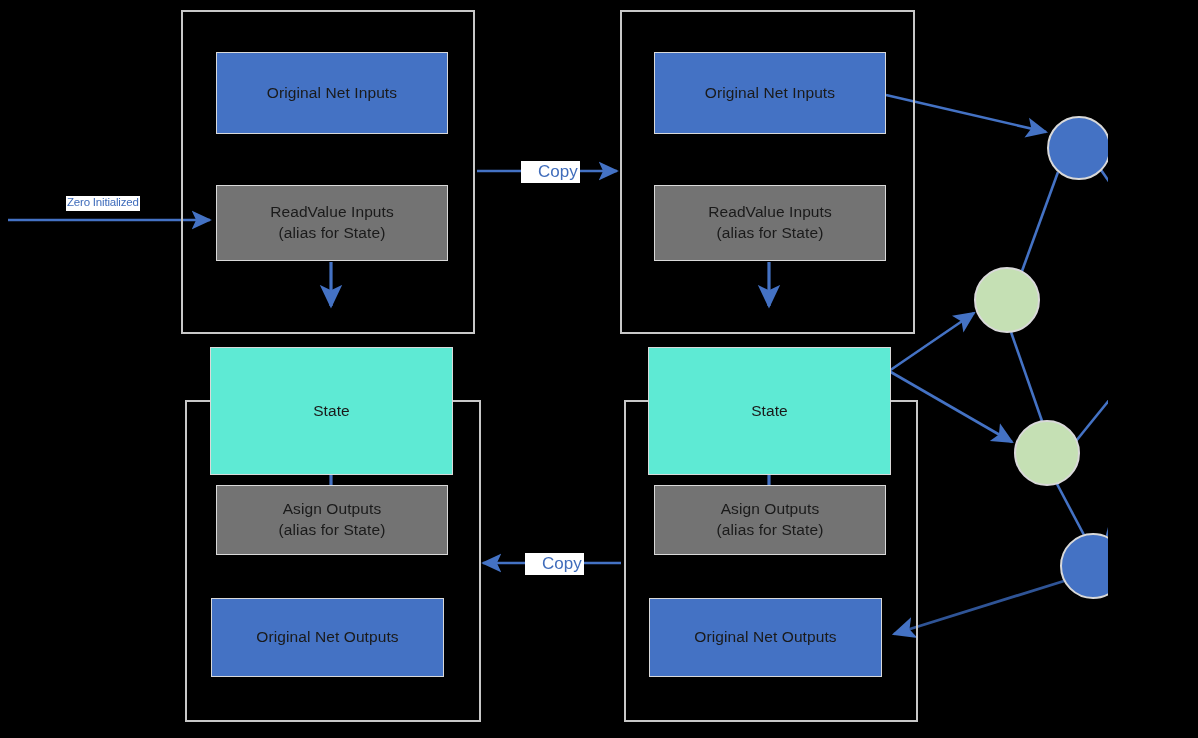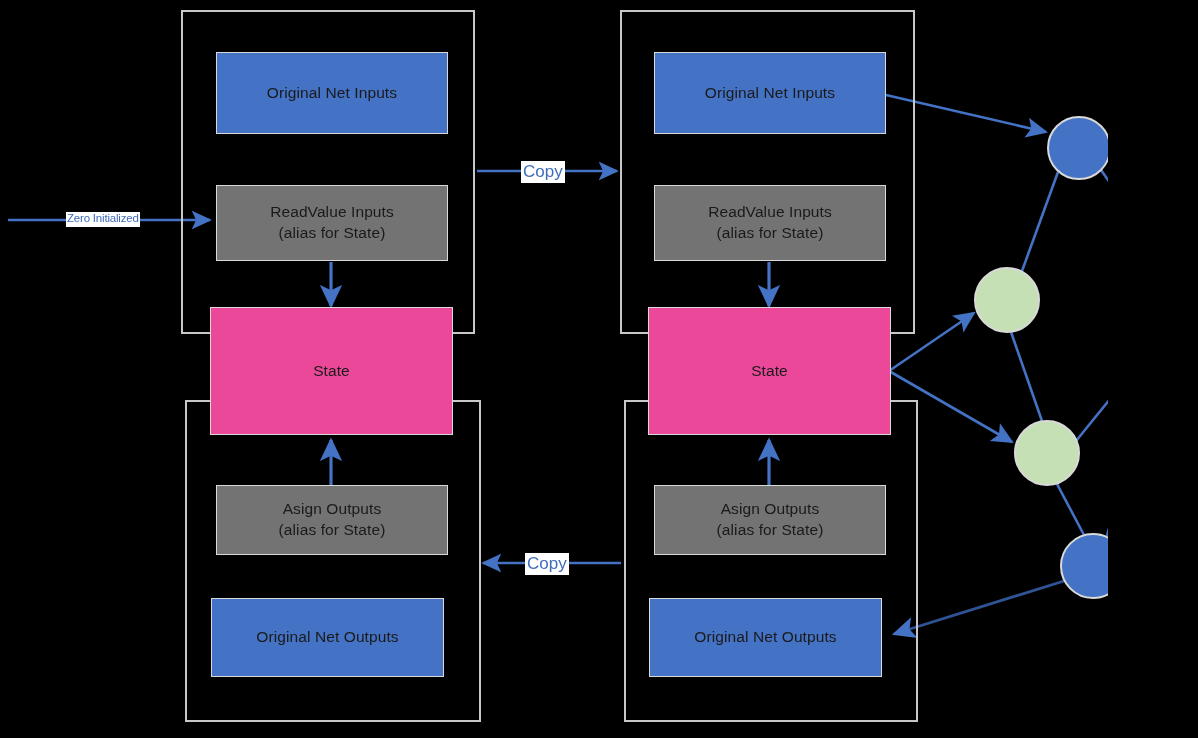--- a/index.html
+++ b/index.html
@@ -38,29 +38,29 @@
     justify-content: center;
     text-align: center;
     color: #1a1a1a;
     font-size: 15.5px;
     line-height: 1.35;
     white-space: pre-line;
     letter-spacing: 0.1px;
   }
   .fill-blue  { background: #4472c4; }
   .fill-lav   { background: #737373; }
-  .fill-green { background: #ec4899; }
+  .fill-green { background: #5eead4; margin-top: 40px; }
 
   .edge-label {
     position: absolute;
     background: #ffffff;
     color: #3f6cbb;
     font-size: 17px;
     line-height: 1;
-    padding: 2px 2px 3px 2px;
+    padding: 2px 2px 3px 17px;
     white-space: nowrap;
   }
   .edge-label.small {
     font-size: 11.5px;
     padding: 1px 1px 2px 1px;
     letter-spacing: -0.2px;
   }
 </style>
 </head>
 <body>
@@ -163,19 +163,19 @@
 
   <svg class="layer" viewBox="0 0 1198 738">
     <circle cx="1079" cy="148" r="31" fill="#4472c4" stroke="#d9d9d9" stroke-width="2"></circle>
     <circle cx="1154" cy="238" r="31" fill="#ababab" stroke="#d9d9d9" stroke-width="2"></circle>
     <circle cx="1007" cy="300" r="32" fill="#c5e0b4" stroke="#d9d9d9" stroke-width="2"></circle>
     <circle cx="1153" cy="362" r="33" fill="#ababab" stroke="#d9d9d9" stroke-width="2"></circle>
     <circle cx="1047" cy="453" r="32" fill="#c5e0b4" stroke="#d9d9d9" stroke-width="2"></circle>
     <circle cx="1093" cy="566" r="32" fill="#4472c4" stroke="#d9d9d9" stroke-width="2"></circle>
   </svg>
 
-  <div class="edge-label small" style="left:66px; top:212px;">Zero Initialized</div>
+  <div class="edge-label small" style="left:66px; top:196px;">Zero Initialized</div>
 
   <div class="edge-label" style="left:521px; top:161px;">Copy</div>
 
   <div class="edge-label" style="left:525px; top:553px;">Copy</div>
 
 </div>
 
 </body></html>

